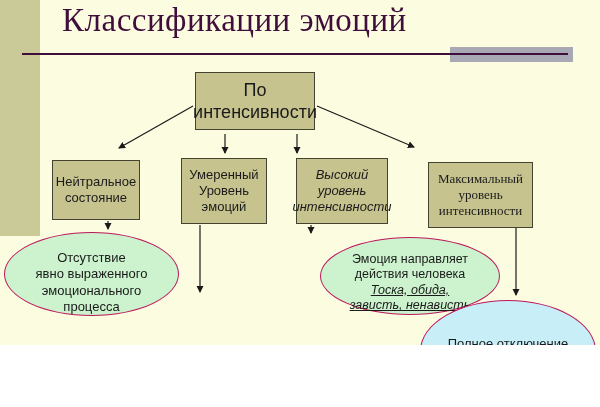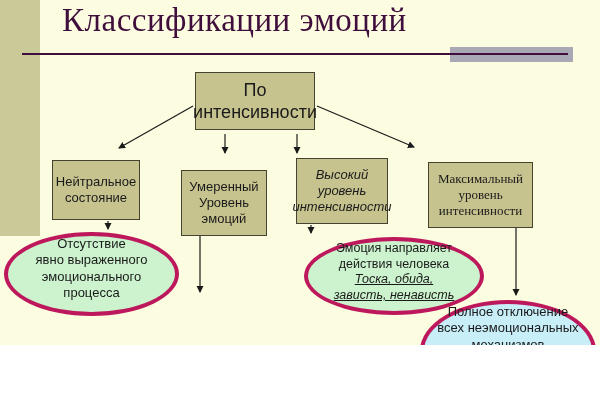--- a/index.html
+++ b/index.html
@@ -23,34 +23,34 @@
   .divider-accent{position:absolute;left:450px;top:47px;width:123px;height:15px;background:var(--divider-accent);z-index:2;}
   .arrows{position:absolute;left:0;top:0;z-index:4;}
   .node{
     position:absolute;z-index:5;box-sizing:border-box;
     background:var(--box-fill);border:1px solid #43432F;
     display:flex;align-items:center;justify-content:center;
     text-align:center;white-space:pre-line;font-size:13px;line-height:1.25;
   }
   .node.root{left:195px;top:72px;width:120px;height:58px;font-size:18px;}
   .node.b1{left:52px;top:160px;width:88px;height:60px;}
-  .node.b2{left:181px;top:158px;width:86px;height:66px;margin-top:12px;}
+  .node.b2{left:181px;top:158px;width:86px;height:66px;}
   .node.b3{left:296px;top:158px;width:92px;height:66px;font-style:italic;}
   .node.b4{left:428px;top:162px;width:105px;height:66px;font-family:Liberation Serif, serif;}
   .ellipse{
     position:absolute;z-index:6;box-sizing:border-box;border-radius:50%;
-    border:4px solid #be185d;display:flex;flex-direction:column;
-    align-items:center;justify-content:flex-start;text-align:center;
+    border:1px solid #be185d;display:flex;flex-direction:column;
+    align-items:center;justify-content:flex-end;text-align:center;
     white-space:pre-line;font-size:12.5px;line-height:1.25;
   }
   .ellipse.green{background:var(--green-ellipse-fill);}
   .ellipse.blue{background:var(--blue-ellipse-fill);}
   .e1{left:4px;top:232px;width:175px;height:84px;font-size:13px;}
   .e2{left:117px;top:294px;width:266px;height:78px;z-index:7;}
-  .e3{left:304px;top:237px;width:180px;height:78px;}
+  .e3{left:320px;top:237px;width:180px;height:78px;}
   .e4{left:420px;top:300px;width:176px;height:102px;font-size:13px;}
   .examples{font-style:italic;text-decoration:underline;}
 </style>
 </head>
 <body>
 
 <div class="slide">
   <div class="stripe"></div>
   <h1 class="title">Классификации эмоций</h1>
   <div class="divider-accent"></div>

